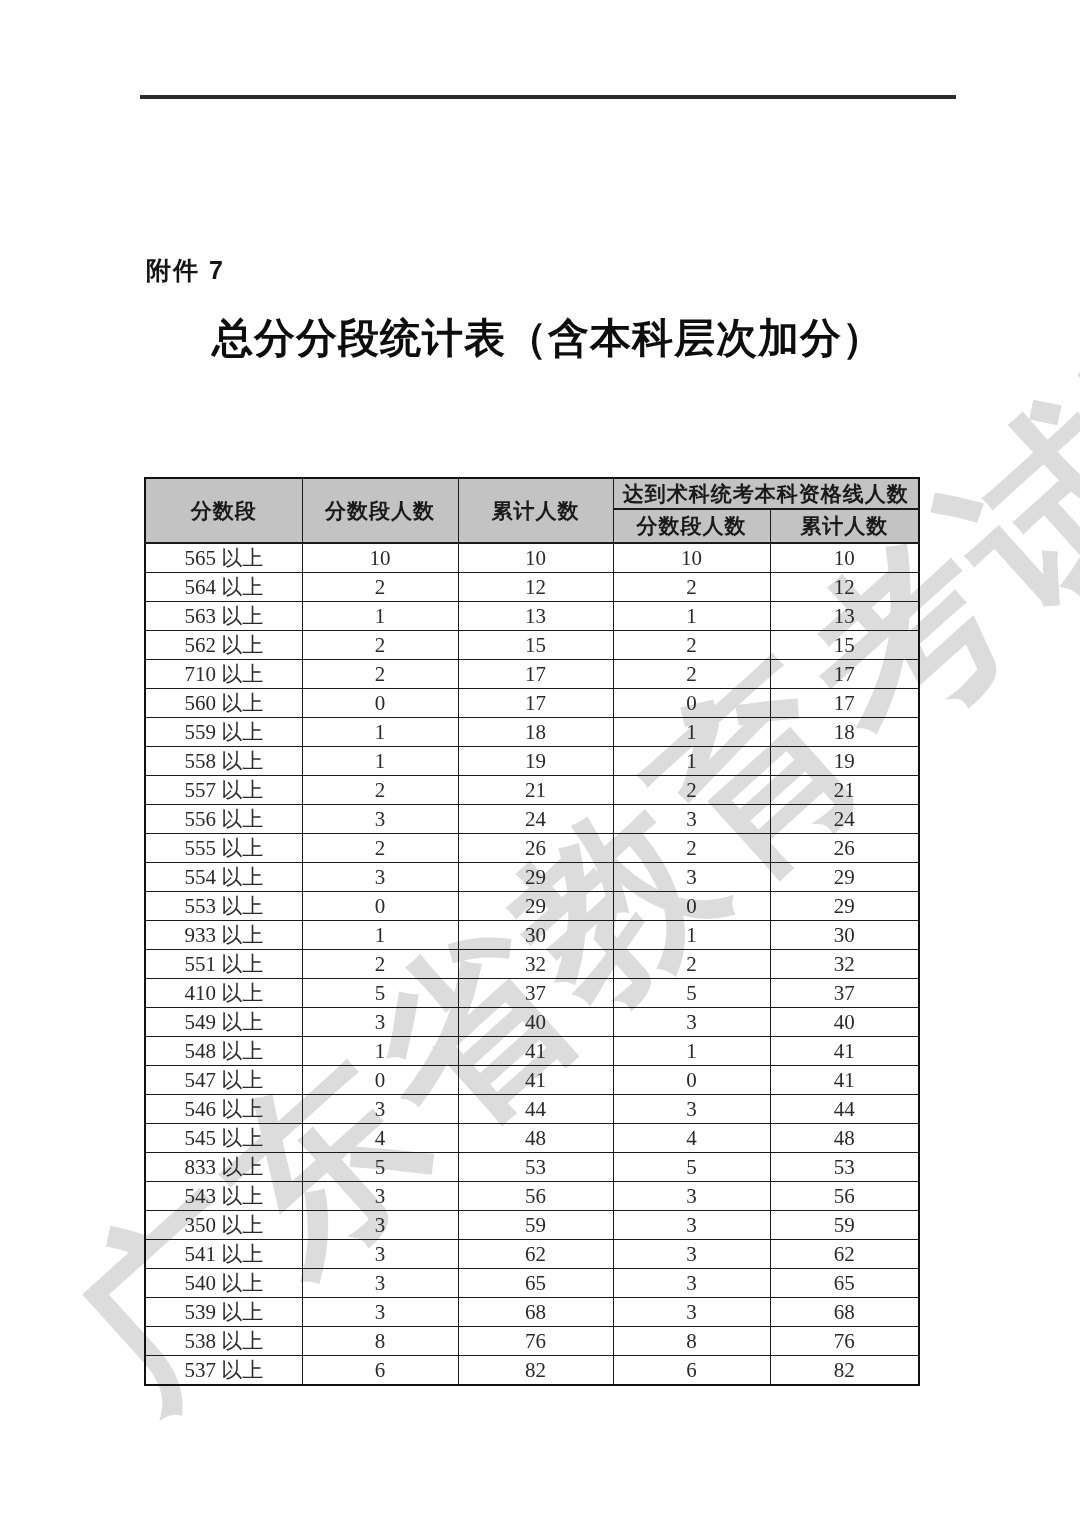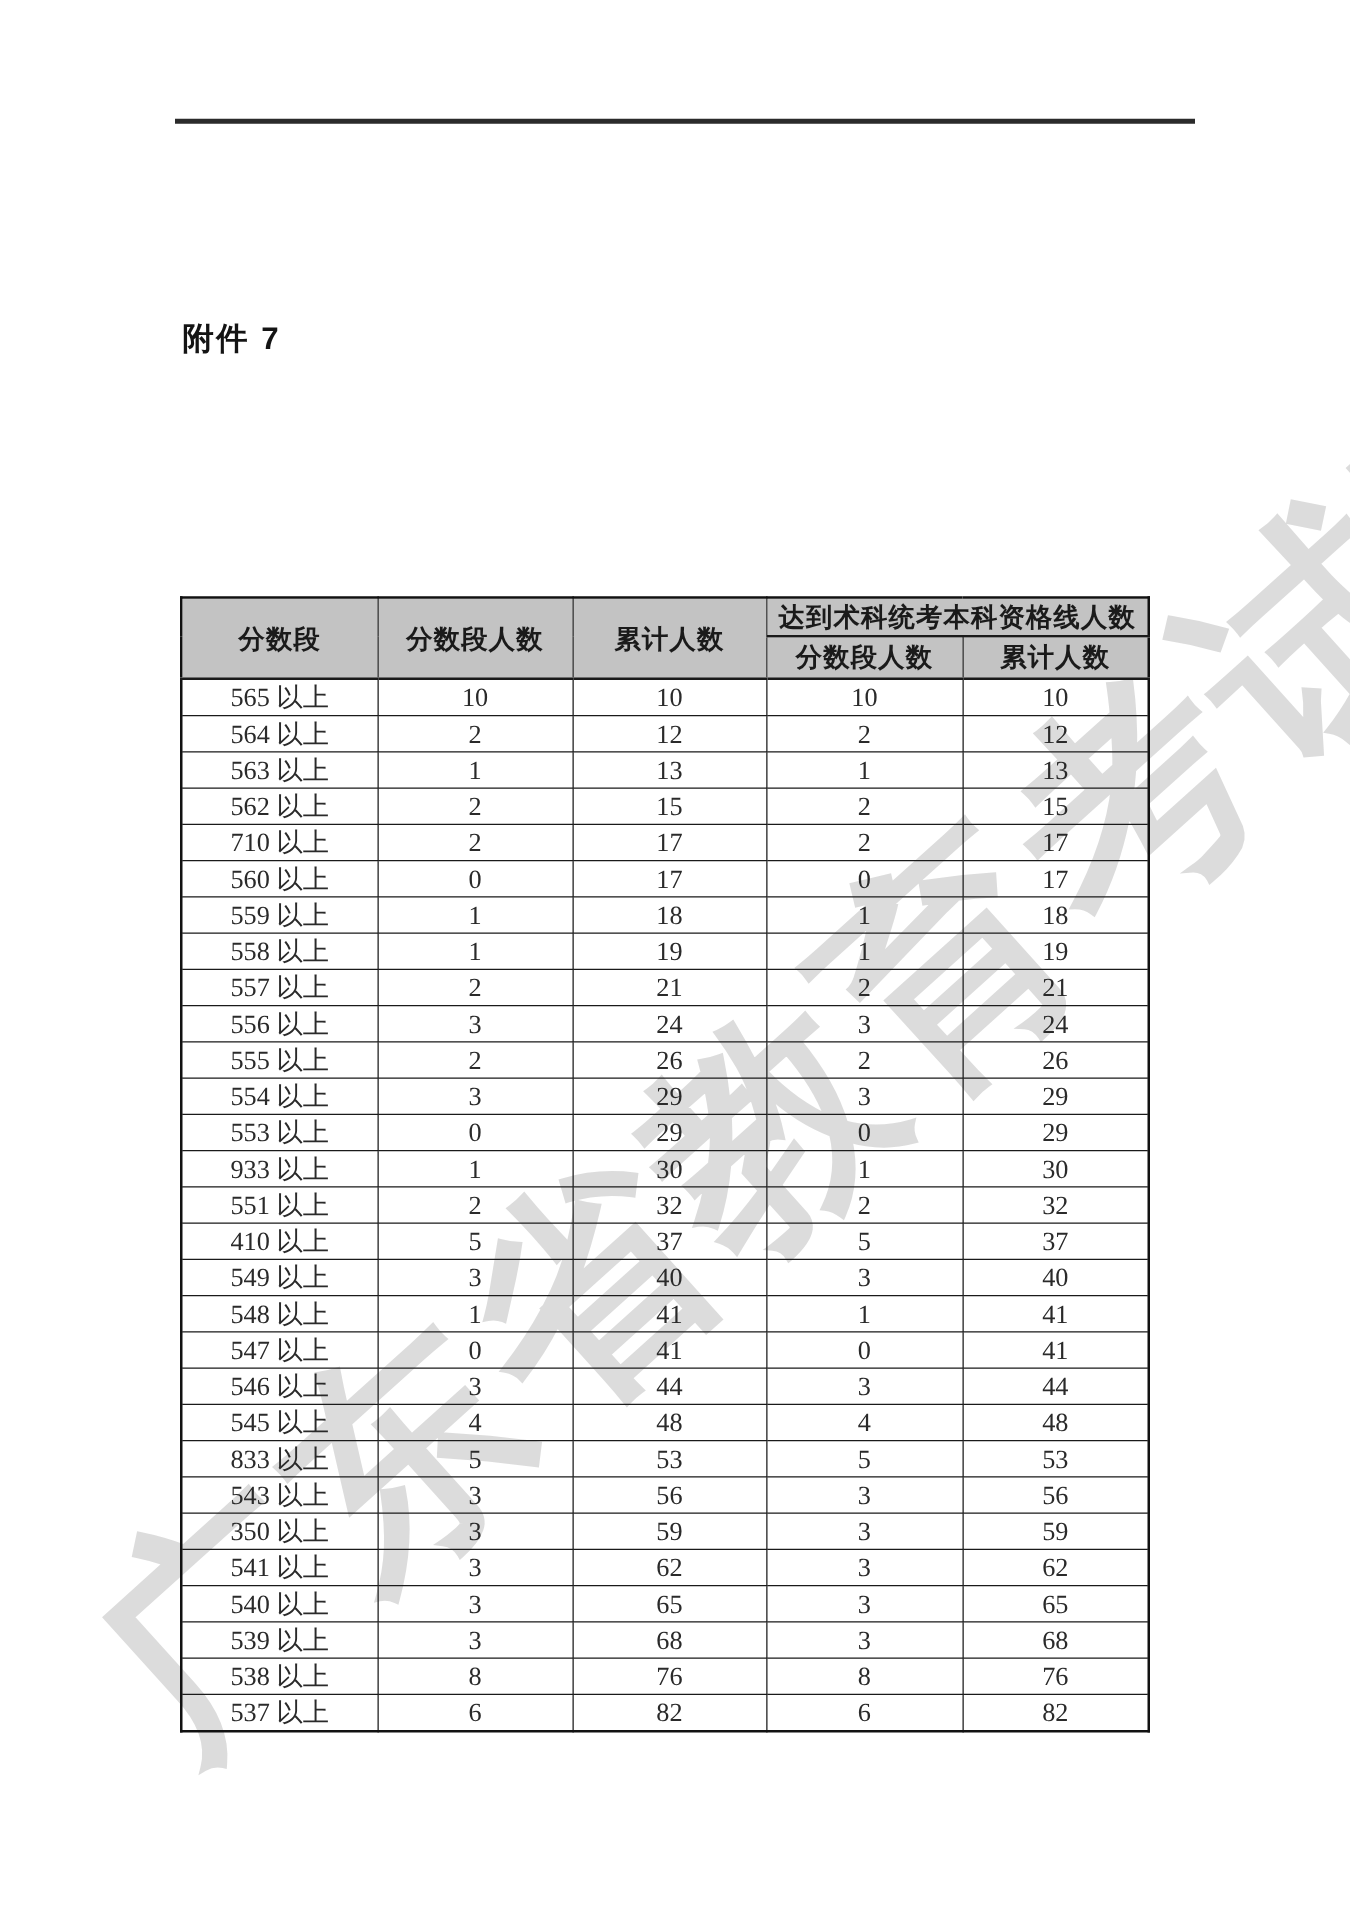--- a/index.html
+++ b/index.html
@@ -108,20 +108,21 @@
 
 <div class="page">
 
   <div class="top-rule"></div>
 
   <div class="watermark">广东省教育考试院</div>
 
   <div class="attachment-label">附件 7</div>
 
   <div class="doc-title">
+    <div>总分分段统计表（含本科层次加分）</div>
   </div>
 
   <div class="table-wrap">
     <table class="score-table">
       <colgroup>
         <col style="width:157px">
         <col style="width:156px">
         <col style="width:155px">
         <col style="width:157px">
         <col style="width:149px">

